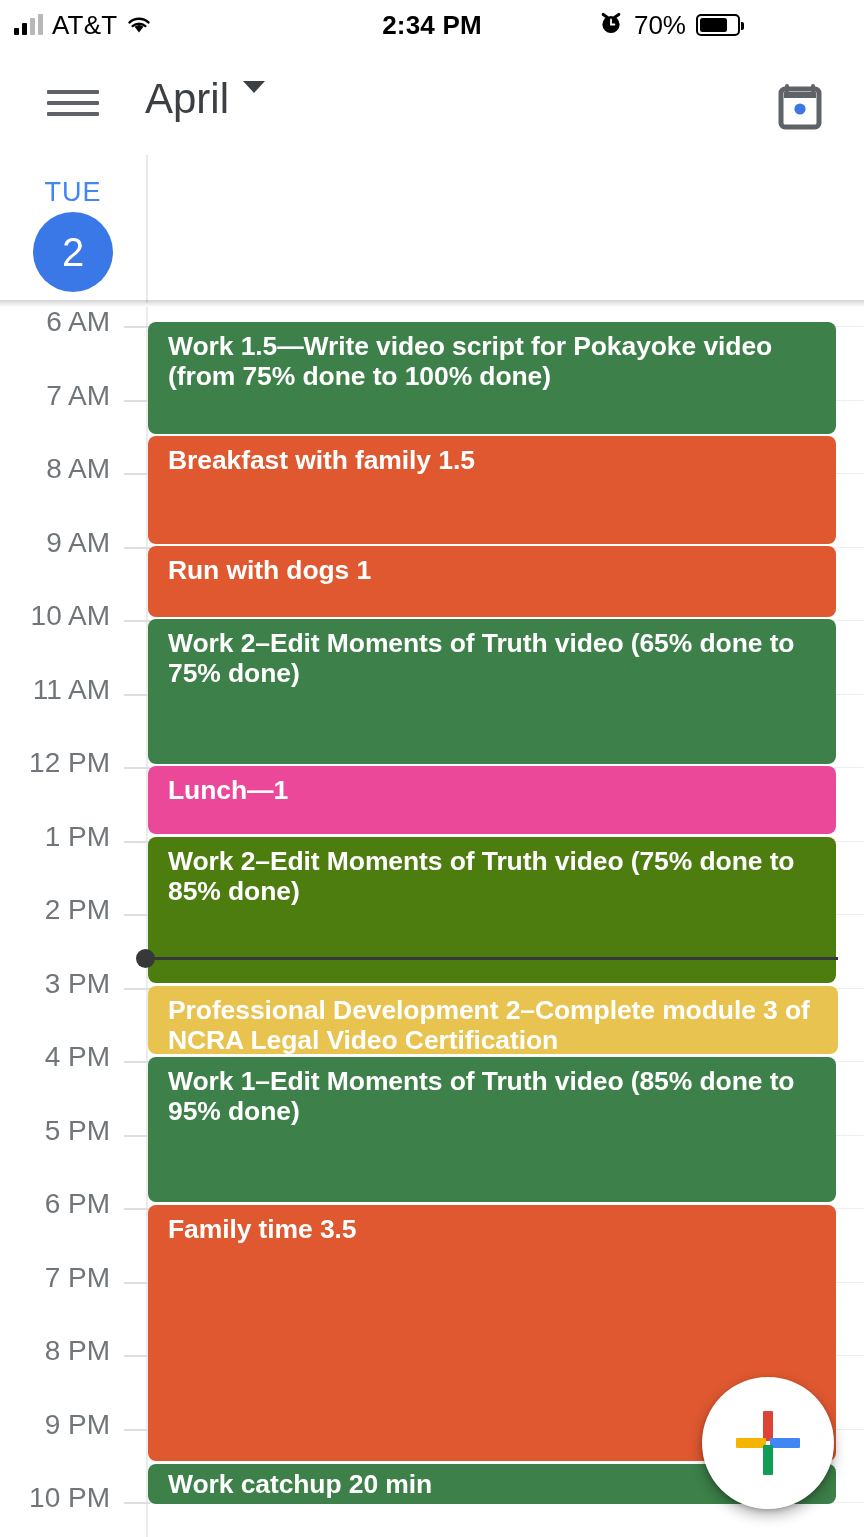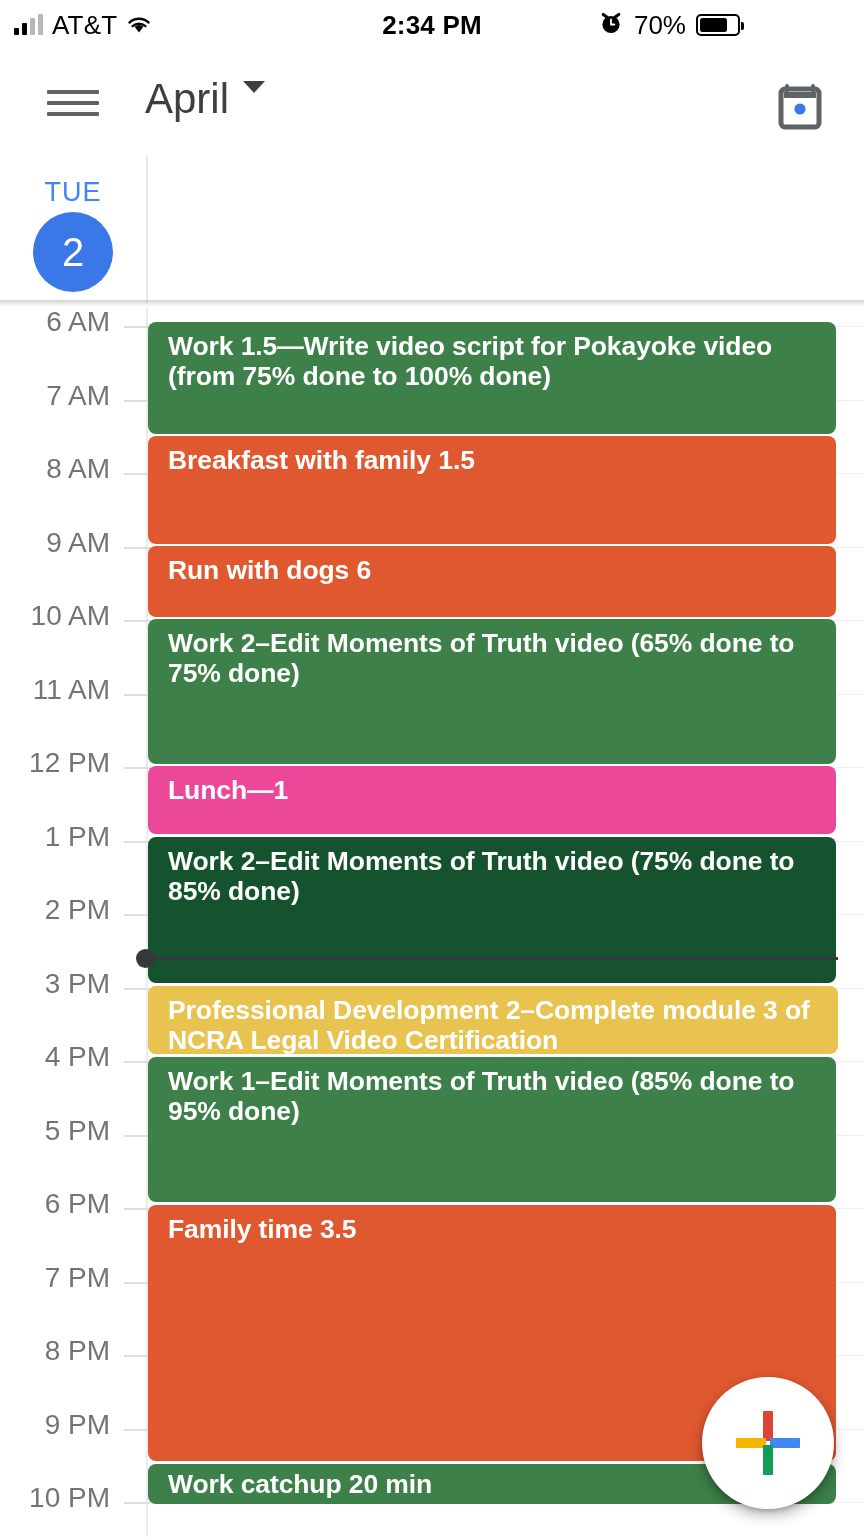--- a/index.html
+++ b/index.html
@@ -254,29 +254,29 @@
         </div>
       </div>
     <div class="events" id="events">
         <div class="event" style="top: 15px; height: 112px; background: rgb(61, 128, 73);">
           <span class="etitle">Work 1.5—Write video script for Pokayoke video (from 75% done to 100% done)</span>
         </div>
         <div class="event" style="top: 129px; height: 108px; background: rgb(223, 88, 48);">
           <span class="etitle">Breakfast with family 1.5</span>
         </div>
         <div class="event" style="top: 239px; height: 71px; background: rgb(223, 88, 48);">
-          <span class="etitle">Run with dogs 6</span>
+          <span class="etitle">Run with dogs 1</span>
         </div>
         <div class="event" style="top: 312px; height: 145px; background: rgb(61, 128, 73);">
           <span class="etitle">Work 2–Edit Moments of Truth video (65% done to 75% done)</span>
         </div>
         <div class="event" style="top: 459px; height: 68px; background: #ec4899;">
           <span class="etitle">Lunch—1</span>
         </div>
-        <div class="event" style="top: 530px; height: 146px; background: #14532d;">
+        <div class="event" style="top: 530px; height: 146px; background: #4d7c0f;">
           <span class="etitle">Work 2–Edit Moments of Truth video (75% done to 85% done)</span>
         </div>
         <div class="event wide" style="top: 679px; height: 68px; background: rgb(233, 195, 79);">
           <span class="etitle">Professional Development 2–Complete module 3 of NCRA Legal Video Certification</span>
         </div>
         <div class="event" style="top: 750px; height: 145px; background: rgb(61, 128, 73);">
           <span class="etitle">Work 1–Edit Moments of Truth video (85% done to 95% done)</span>
         </div>
         <div class="event" style="top: 898px; height: 256px; background: rgb(223, 88, 48);">
           <span class="etitle">Family time 3.5</span>

